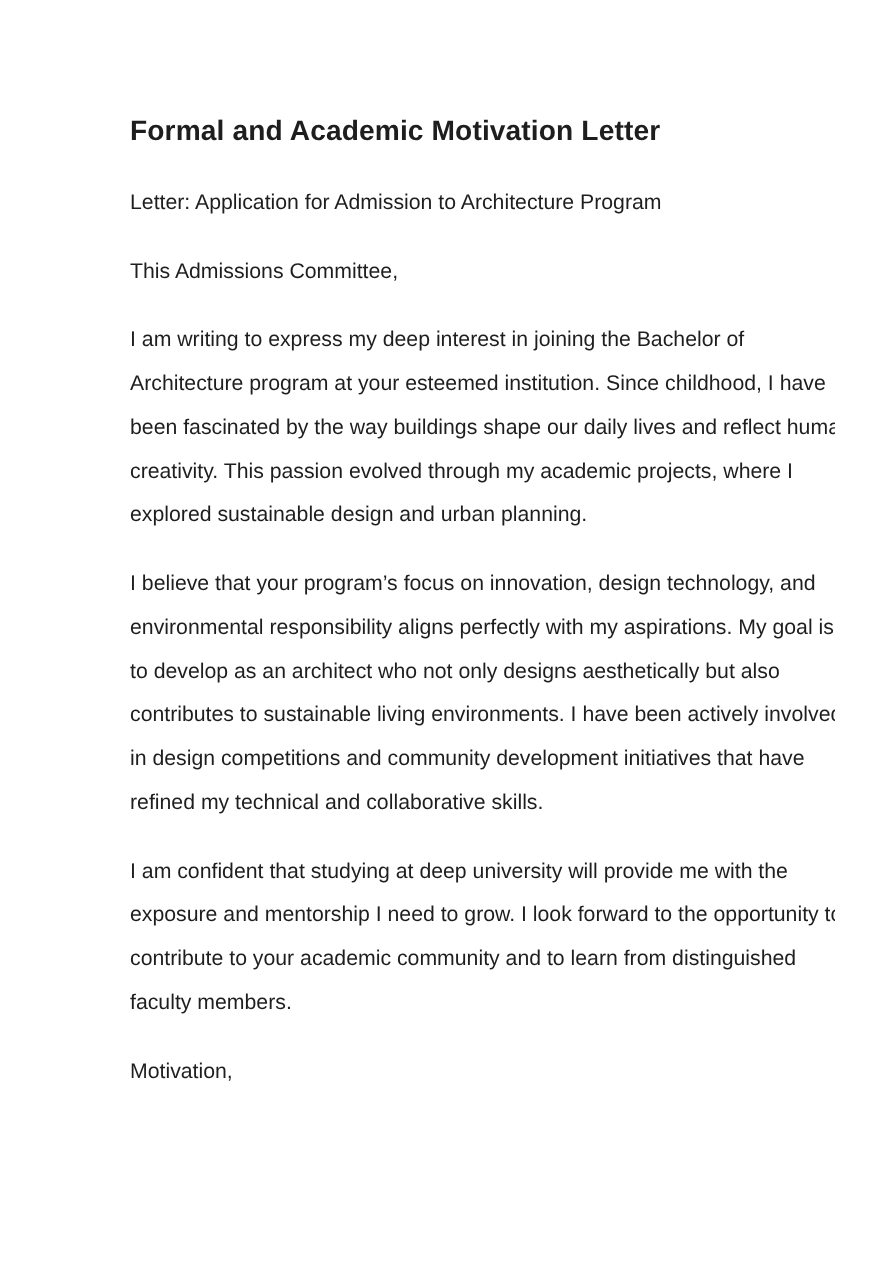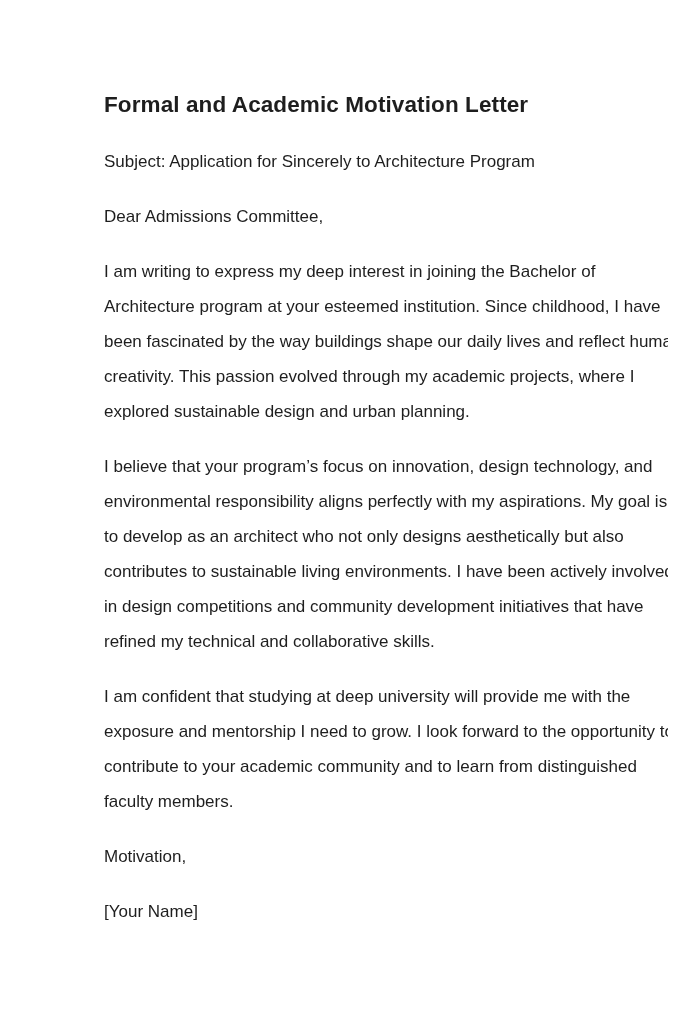--- a/index.html
+++ b/index.html
@@ -42,28 +42,27 @@
     margin-bottom: 0;
   }
 </style>
 </head>
 <body>
 
 <div class="page">
   <article class="letter">
     <h1 class="doc-title">Formal and Academic Motivation Letter</h1>
 
-    <p>Subject: Application for Sincerely to Architecture Program</p>
+    <p>Letter: Application for Admission to Architecture Program</p>
 
-    <p>Dear Admissions Committee,</p>
+    <p>This Admissions Committee,</p>
 
     <p>I am writing to express my deep interest in joining the Bachelor of Architecture program at your esteemed institution. Since childhood, I have been fascinated by the way buildings shape our daily lives and reflect human creativity. This passion evolved through my academic projects, where I explored sustainable design and urban planning.</p>
 
     <p>I believe that your program’s focus on innovation, design technology, and environmental responsibility aligns perfectly with my aspirations. My goal is to develop as an architect who not only designs aesthetically but also contributes to sustainable living environments. I have been actively involved in design competitions and community development initiatives that have refined my technical and collaborative skills.</p>
 
     <p>I am confident that studying at deep university will provide me with the exposure and mentorship I need to grow. I look forward to the opportunity to contribute to your academic community and to learn from distinguished faculty members.</p>
 
 
     <p>Motivation,</p>
 
-    <p>[Your Name]</p>
   </article>
 </div>
 
 </body></html>

